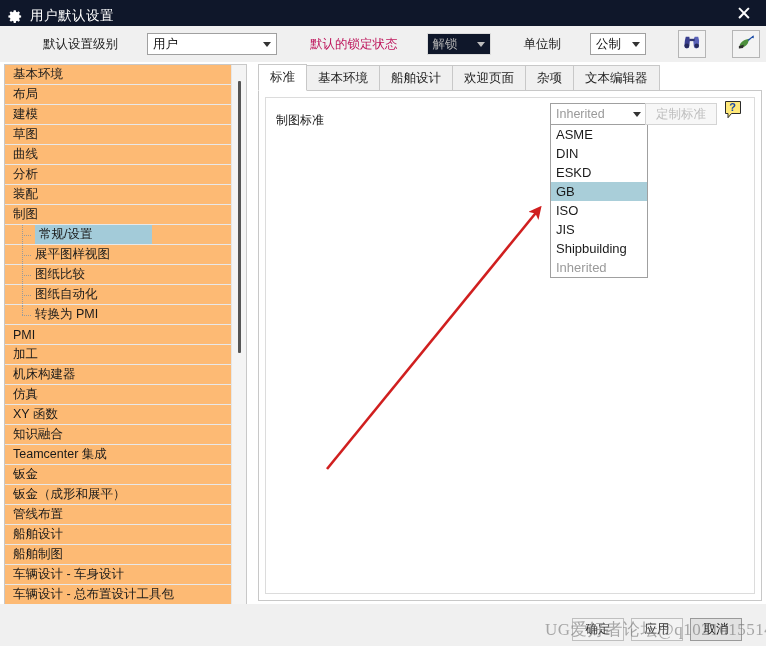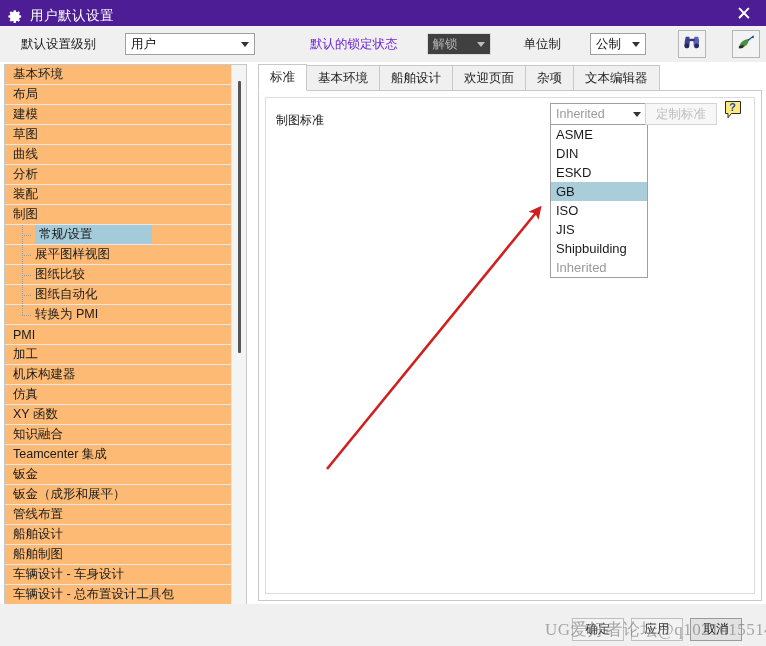--- a/index.html
+++ b/index.html
@@ -12,21 +12,21 @@
   #app {
     position: relative;
     width: 766px; height: 646px;
     background: #ffffff;
   }
 
   
   .titlebar {
     position: absolute; left: 0; top: 0;
     width: 766px; height: 32px;
-    background: #4c1d95;
+    background: #0f172a;
     display: flex; align-items: center;
   }
   .title-gear {
     width: 20px; height: 20px;
     margin-left: 5px; margin-right: 5px;
     position: relative;
     display: flex; align-items: center; justify-content: center;
     color: #ffffff;
     font-size: 15px; line-height: 1;
   }
@@ -50,42 +50,42 @@
     width: 766px; height: 36px;
     background: #f0f0f0;
     display: flex; align-items: center; justify-content: flex-end;
     padding-right: 6px;
     gap: 23px;
   }
   .tb-label {
     font-size: 12.5px; color: #222;
     margin-right: 6px; white-space: nowrap;
   }
-  .tb-label.dim { color: #6d28d9; margin-left: 22px; }
+  .tb-label.dim { color: #be185d; }
 
   .combo {
     height: 22px;
     border: 1px solid #a0a0a0;
     background: #ffffff;
     display: flex; align-items: center;
     position: relative;
     margin-right: 10px;
     font-size: 12.5px; color: #111;
   }
   .combo .cv { padding-left: 5px; padding-right: 18px; white-space: nowrap; }
   .combo .arrow {
     position: absolute; right: 5px; top: 50%;
     margin-top: -2px;
     width: 0; height: 0;
     border-left: 4px solid transparent;
     border-right: 4px solid transparent;
     border-top: 5px solid #333;
   }
   .combo.disabled {
-    border: 1px solid #dcdcdc; background: #404040; color: #b4b4b4;
+    border: 1px solid #dcdcdc; background: #0f172a; color: #b4b4b4;
   }
   .combo.disabled .arrow { border-top-color: #bdbdbd; }
 
   #combo-level { width: 130px; }
   #combo-lock { width: 64px; }
   #combo-units { width: 56px; margin-right: 6px; }
 
   .tb-icon-btn {
     width: 28px; height: 28px;
     border: 1px solid #b5b5b5;

